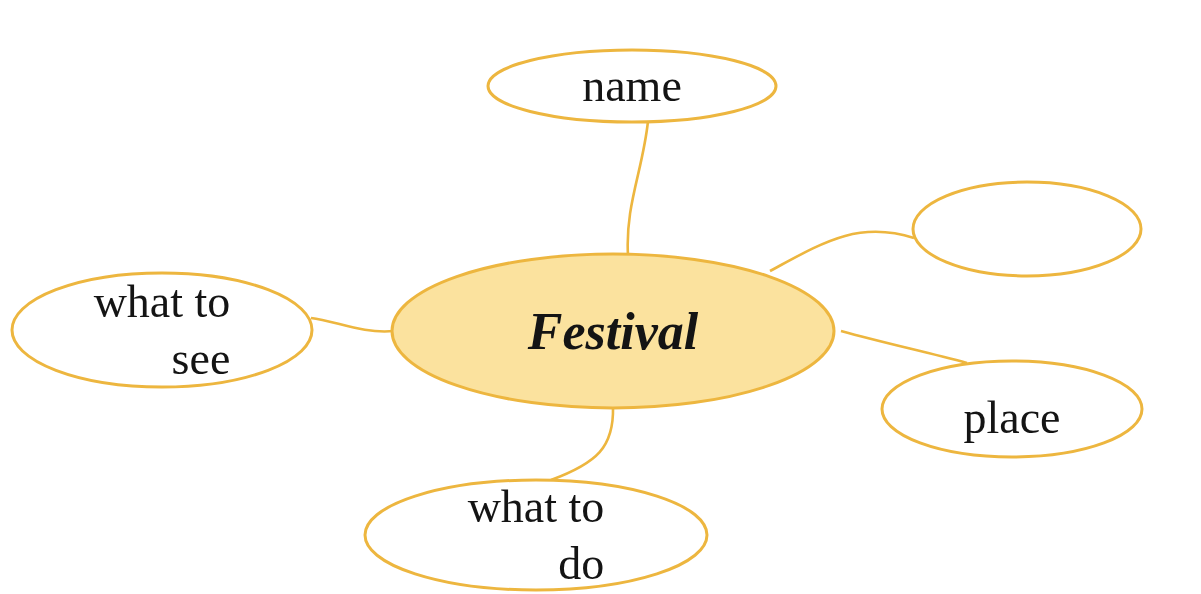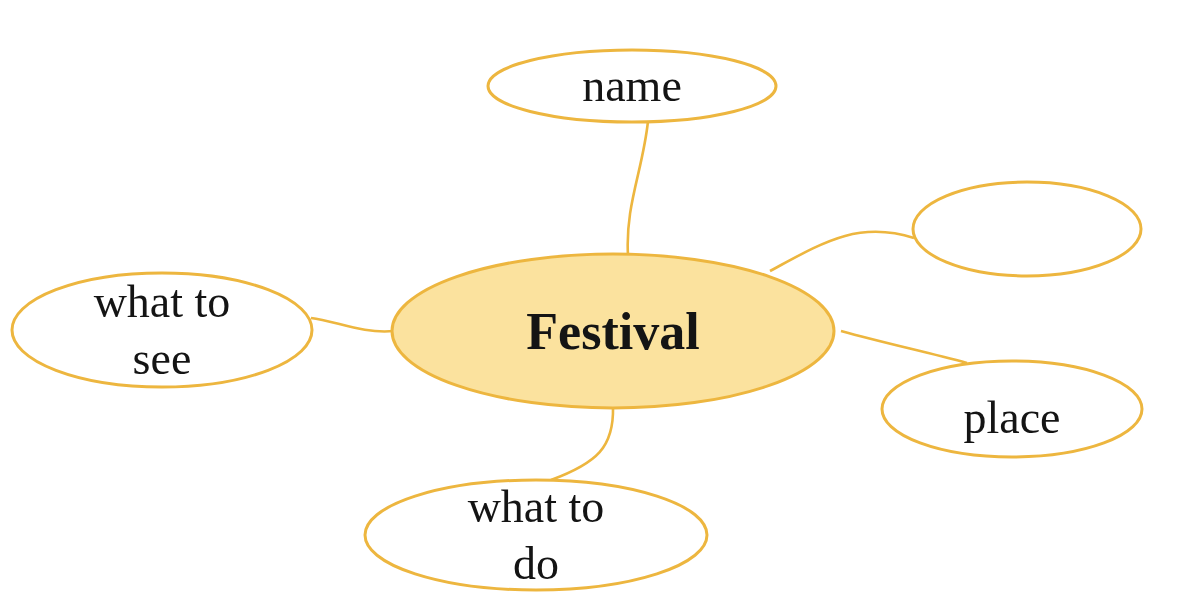--- a/index.html
+++ b/index.html
@@ -20,33 +20,33 @@
     left: 0;
     top: 0;
     width: 1201px;
     height: 594px;
   }
   .node-label {
     position: absolute;
     display: flex;
     align-items: center;
     justify-content: center;
-    text-align: center;
+    text-align: right;
     color: #141414;
     font-size: 46px;
     line-height: 1.25;
     white-space: pre-line;
     pointer-events: none;
   }
   .node-label.center {
     font-weight: bold;
     font-size: 52px;
   }
   
-  .lbl-festival { left: 392px; top: 255px; width: 442px; height: 153px; }
+  .lbl-festival { left: 392px; top: 255px; width: 442px; height: 153px; font-style: italic; }
   .lbl-name     { left: 488px; top:  50px; width: 288px; height:  72px; }
   .lbl-date     { left: 913px; top: 182px; width: 228px; height:  94px; }
   .lbl-place    { left: 882px; top: 362px; width: 260px; height:  95px; margin-top: 8px; }
   .lbl-see      { left:  12px; top: 273px; width: 300px; height: 114px; }
   .lbl-do       { left: 365px; top: 480px; width: 342px; height: 110px; }
 </style>
 </head>
 <body>
 
 <div class="stage">

